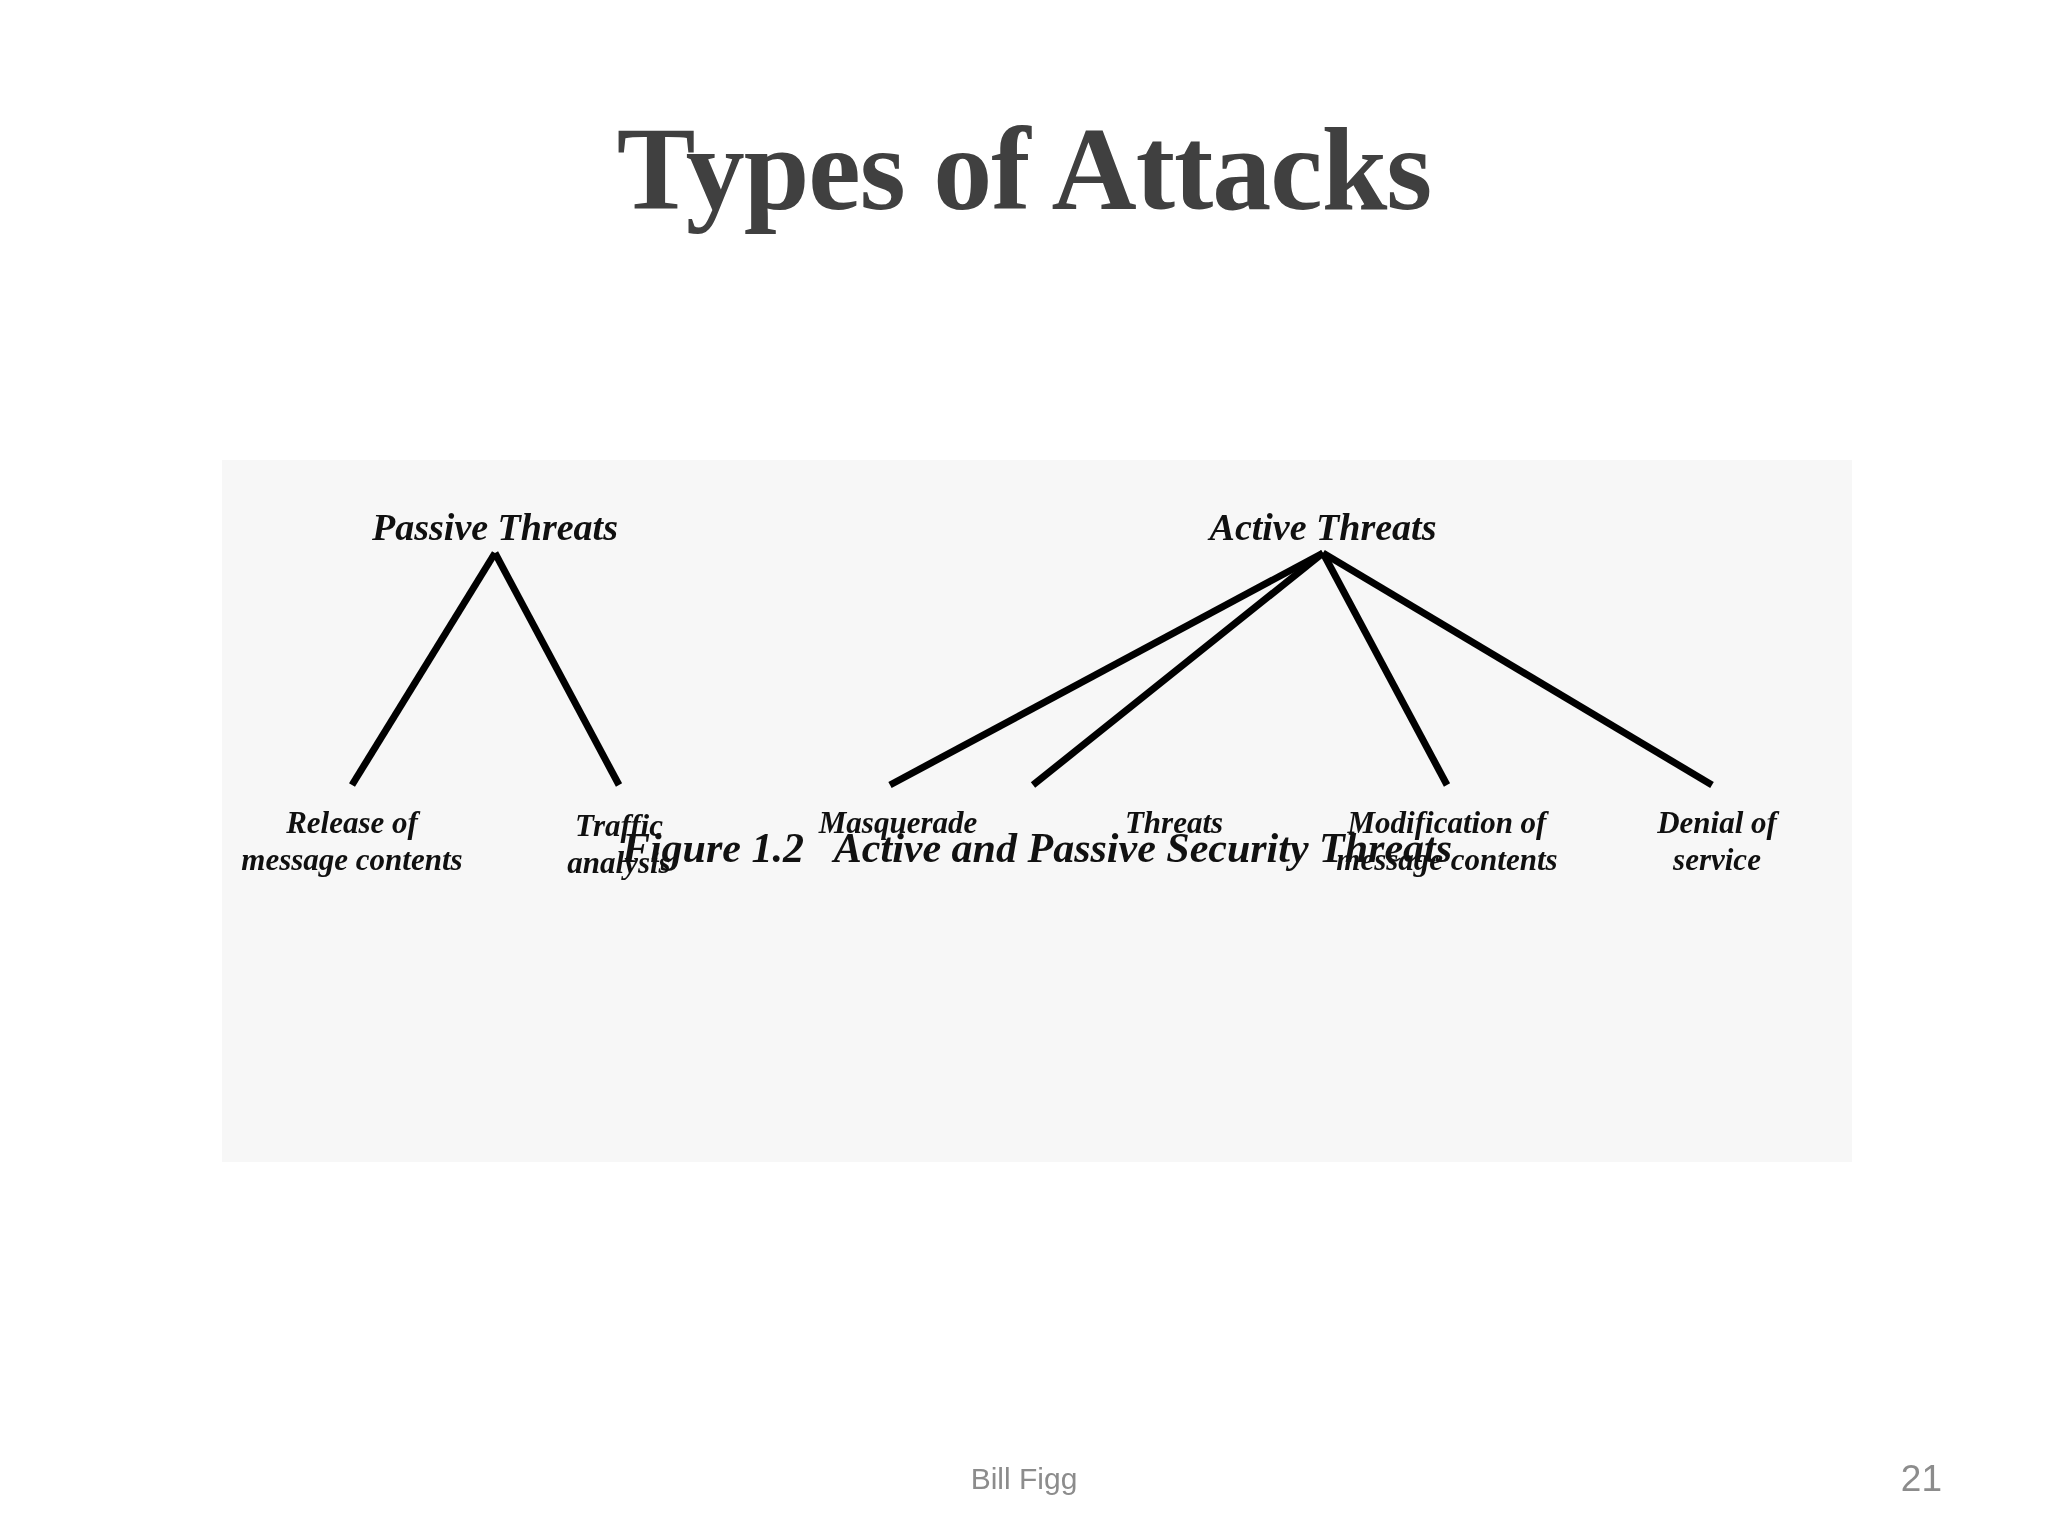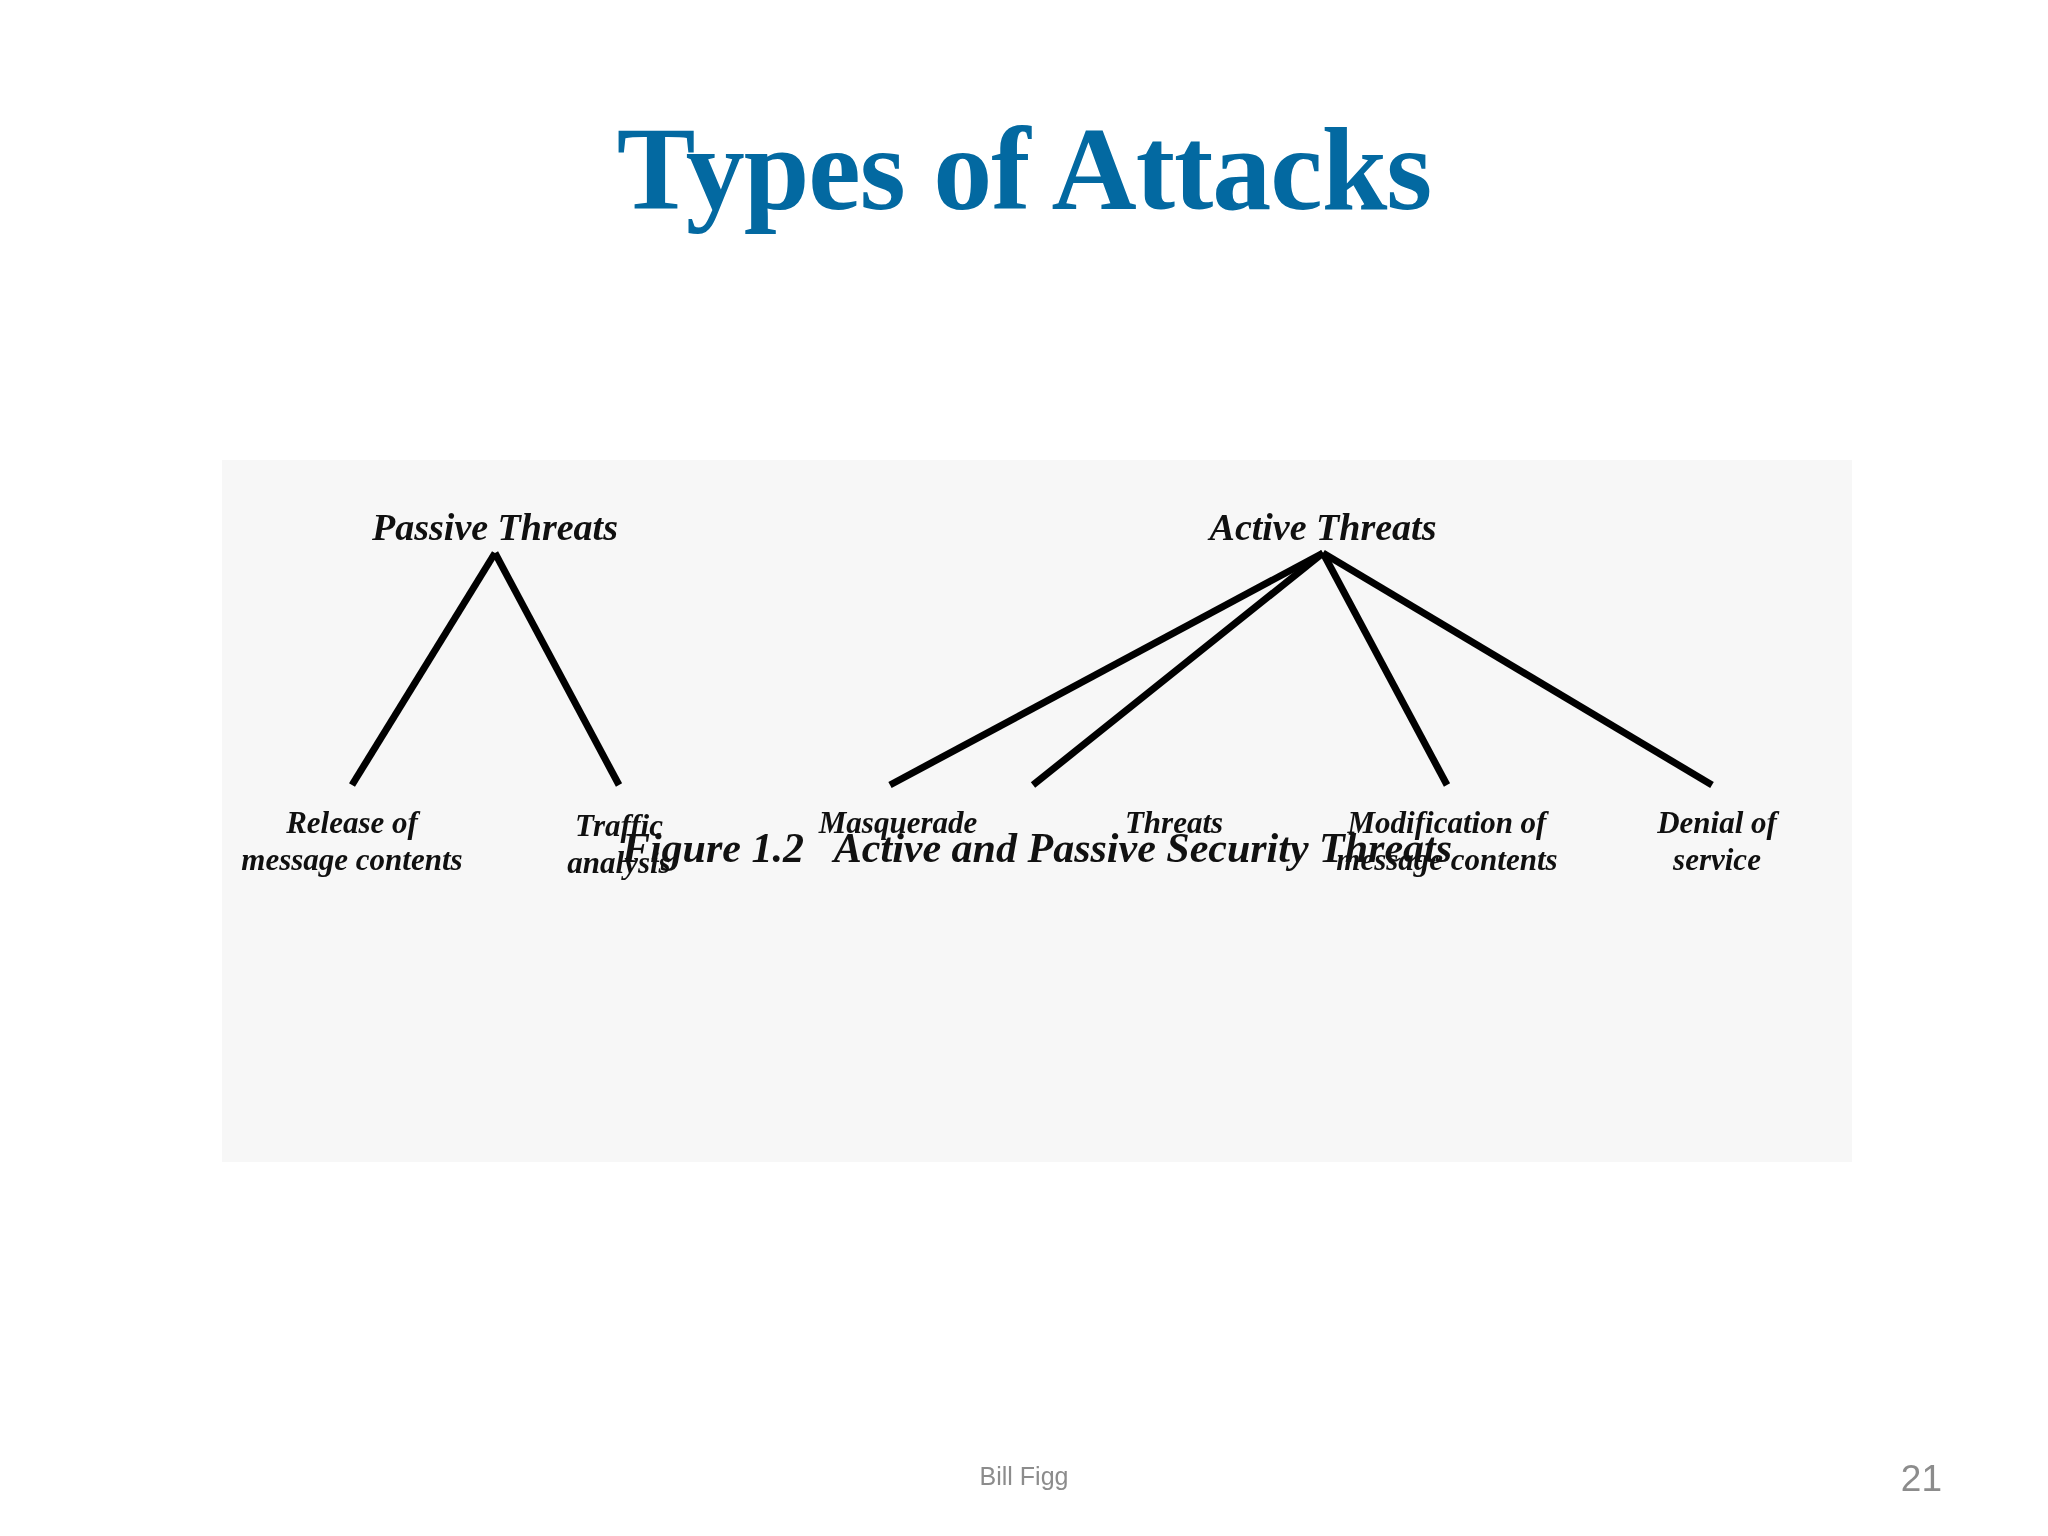--- a/index.html
+++ b/index.html
@@ -22,21 +22,21 @@
     position: absolute;
     left: 0;
     top: 108px;
     width: 2048px;
     text-align: center;
     font-family: "Liberation Serif", "DejaVu Serif", serif;
     font-weight: bold;
     font-size: 118px;
     line-height: 1.05;
     letter-spacing: -1px;
-    color: #0369a1;
+    color: #404040;
     white-space: nowrap;
   }
 
   
   #figure-panel {
     position: absolute;
     left: 222px;
     top: 460px;
     width: 1630px;
     height: 702px;
@@ -92,21 +92,21 @@
   }
 
   
   #footer-author {
     position: absolute;
     left: 0;
     top: 1462px;
     width: 2048px;
     text-align: center;
     font-family: "Liberation Sans", sans-serif;
-    font-size: 25px;
+    font-size: 30px;
     color: #8c8c8c;
   }
 
   #footer-page-number {
     position: absolute;
     right: 106px;
     top: 1458px;
     font-family: "Liberation Sans", sans-serif;
     font-size: 37px;
     color: #8c8c8c;

